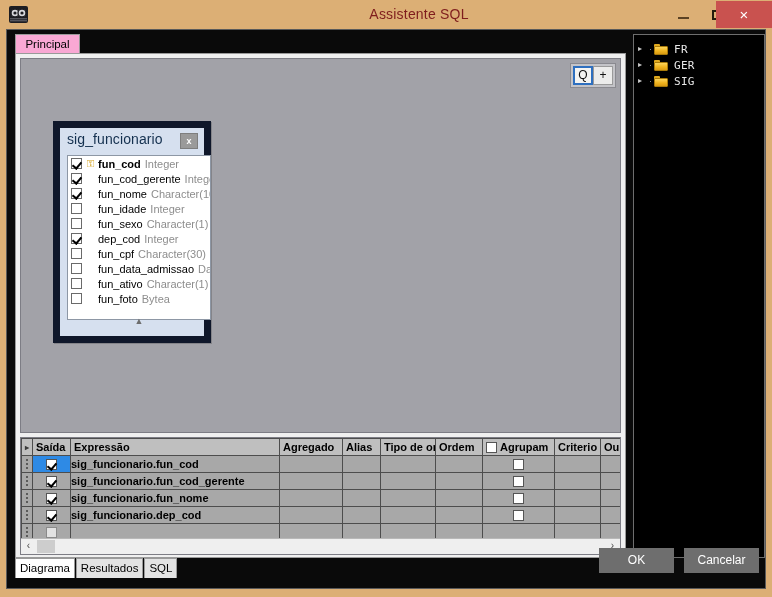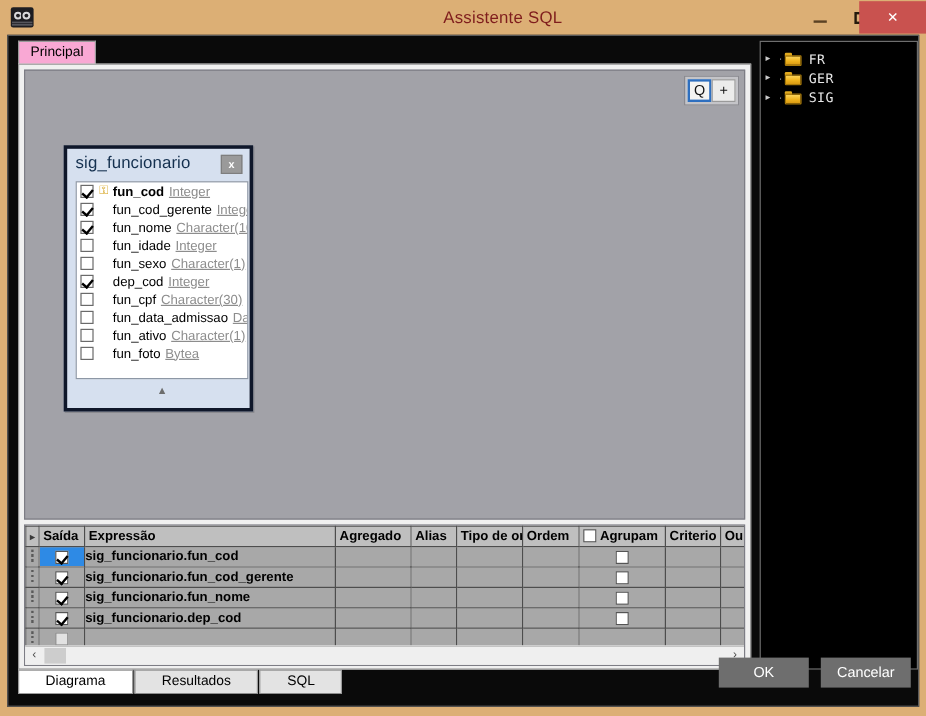--- a/index.html
+++ b/index.html
@@ -142,21 +142,21 @@
     background: #f4f4f2;
     line-height: 15px;
   }
 
   
   #table-node {
     position: absolute;
     left: 32px; top: 62px;
     width: 158px; height: 222px;
     background: #d6e0ef;
-    border: 3px solid #0f172a;
+    border: 7px solid #0f172a;
     box-sizing: border-box;
     box-shadow: 1px 1px 0 rgba(0,0,0,.18);
   }
   #table-node-header {
     position: absolute;
     left: 0; top: 0;
     width: 100%; height: 27px;
   }
   #table-node-title {
     position: absolute;
@@ -227,21 +227,20 @@
   .keyspace { width: 13px; min-width: 13px; }
   .fname {
     font-size: 11px;
     color: #000;
   }
   .fname.pk { font-weight: bold; }
   .ftype {
     font-size: 11px;
     color: #8d8d8d;
     margin-left: 4px;
-    text-decoration: underline;
   }
   #field-collapse {
     position: absolute;
     left: 7px; bottom: 6px;
     width: 144px; height: 16px;
     text-align: center;
     font-size: 9px;
     color: #6d6d6d;
     line-height: 15px;
     cursor: default;
@@ -377,21 +376,21 @@
   
   #bottom-tabs {
     position: absolute;
     left: 8px; top: 528px;
     height: 20px;
     display: flex;
     align-items: flex-start;
   }
   .btab {
     height: 20px;
-    padding: 0 22px;
+    padding: 0 4px;
     font-size: 11.5px;
     line-height: 19px;
     color: #000;
     background: #e3e3e3;
     border: 1px solid #9a9a9a;
     border-bottom: none;
     box-sizing: border-box;
     margin-right: 1px;
     cursor: default;
   }

